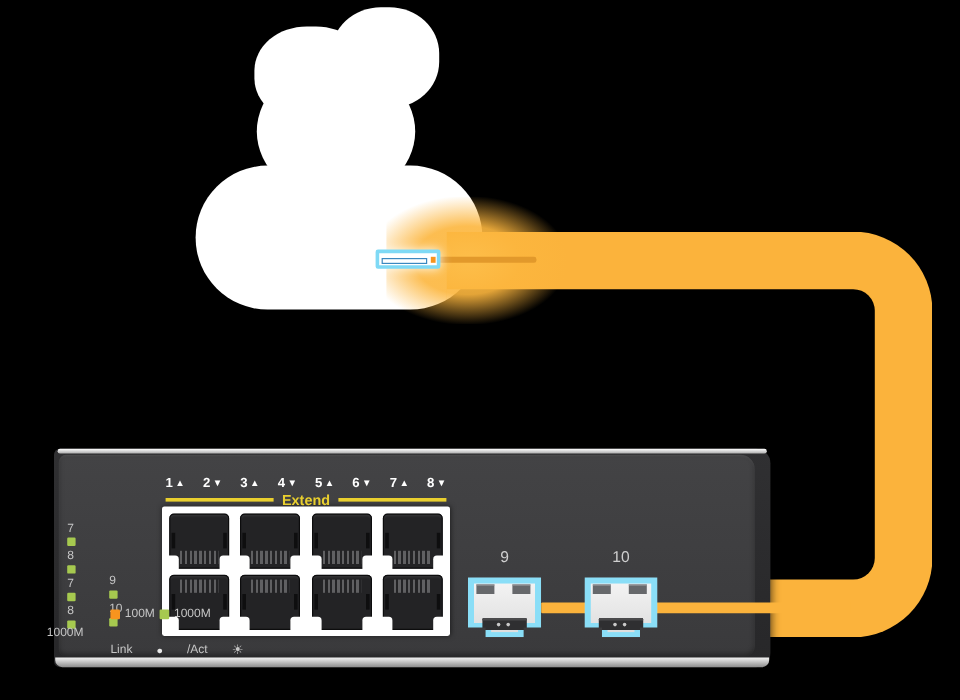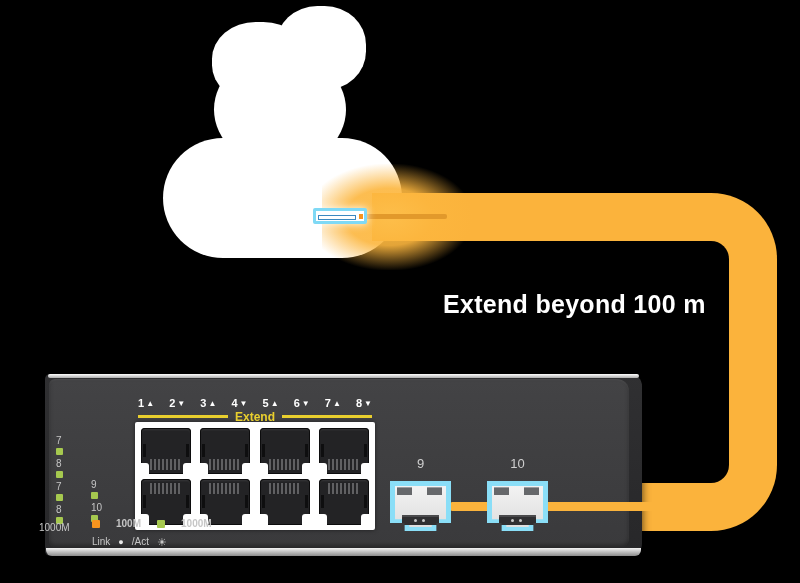--- a/index.html
+++ b/index.html
@@ -116,28 +116,28 @@
   
   .led-col { position:absolute; display:flex; flex-direction:column; z-index:2; }
   .led-col.col-a { left:11px; top:62px; }
   .led-col.col-b { left:46px; top:106px; }
   .led-col .led-label { color:#C6C6C6; font-size:10px; line-height:10px; margin-bottom:2px; }
   .led-col .led { width:7px; height:7px; border-radius:1px; background:#A6C94F; margin-bottom:4px; }
 
   
   .legend-left { position:absolute; left:-6px; top:148px; color:#C6C6C6; font-size:10px; z-index:2; }
   .legend-row {
-    position:absolute; left:47px; top:144px; display:flex; align-items:center; gap:16px;
-    color:#C6C6C6; font-size:10px; z-index:2;font-weight:bold;
+    position:absolute; left:47px; top:132px; display:flex; align-items:center; gap:4px;
+    color:#C6C6C6; font-size:10px; z-index:2;
   }
   .legend-row .sq { width:8px; height:8px; border-radius:1px; display:inline-block; }
   .legend-row .sq.orange { background:#F7941E; }
   .legend-row .sq.green { background:#A6C94F; }
   .link-row {
-    position:absolute; left:47px; top:162px; display:flex; align-items:center; gap:8px;
+    position:absolute; left:47px; top:162px; display:flex; align-items:center; gap:20px;
     color:#C6C6C6; font-size:10px; z-index:2;
   }
   .link-row .dot { color:#E8E8E8; font-size:9px; line-height:10px; }
   .link-row .blink { font-size:11px; line-height:10px; }
 
   
   .sfp-label { position:absolute; top:82px; width:61px; text-align:center; color:#CFCFCF; font-size:13px; z-index:2; }
   .sfp-label.p9 { left:345px; } .sfp-label.p10 { left:442px; }
   .thin-cable {
     position:absolute; left:406px; top:128px; width:258px; height:9px;
@@ -180,21 +180,20 @@
 
   <div class="cable-c"></div>
   <div class="cable-glow"></div>
   <div class="cable-core"></div>
 
   <div class="cloud-sfp">
     <div class="inner-line"></div>
     <div class="nub"></div>
   </div>
 
-  <div class="headline h-extend">Extend beyond 100 m</div>
 
   <div class="switch">
     <div class="top-strip"></div>
     <div class="face"></div>
 
     <div class="port-row">
       <span class="port-lab"><span>1</span><span class="tri">▲</span></span>
       <span class="port-lab"><span>2</span><span class="tri">▼</span></span>
       <span class="port-lab"><span>3</span><span class="tri">▲</span></span>
       <span class="port-lab"><span>4</span><span class="tri">▼</span></span>

